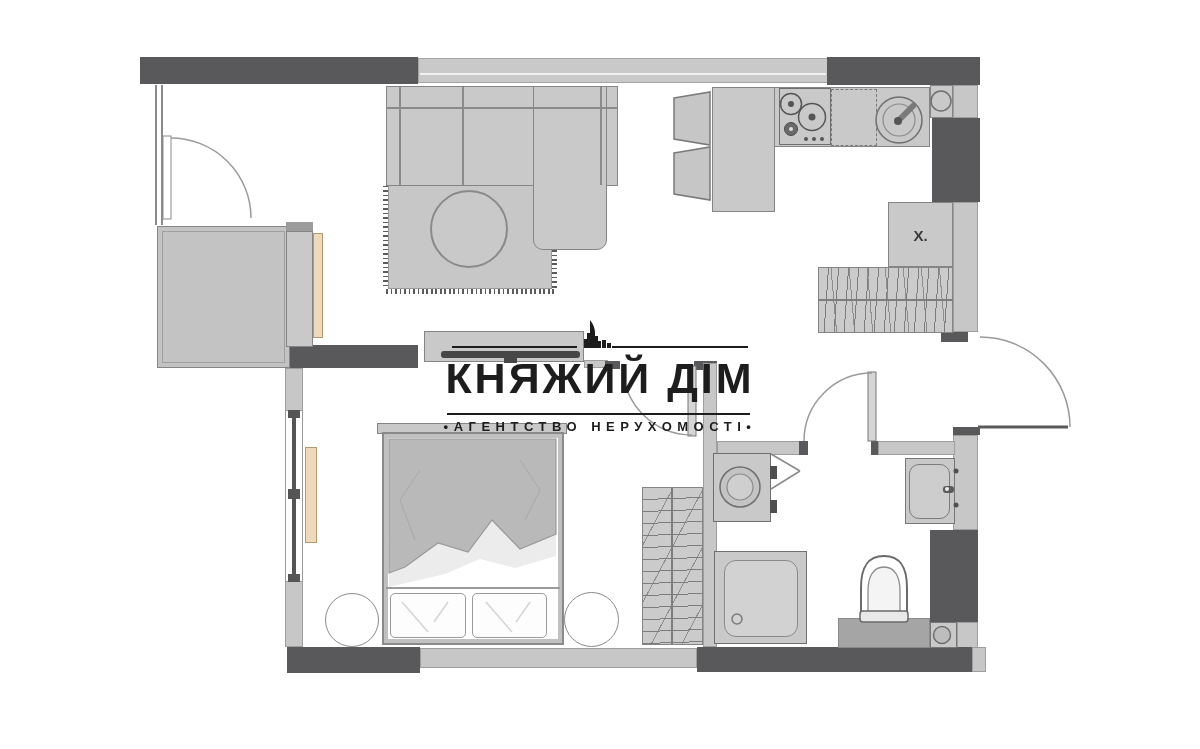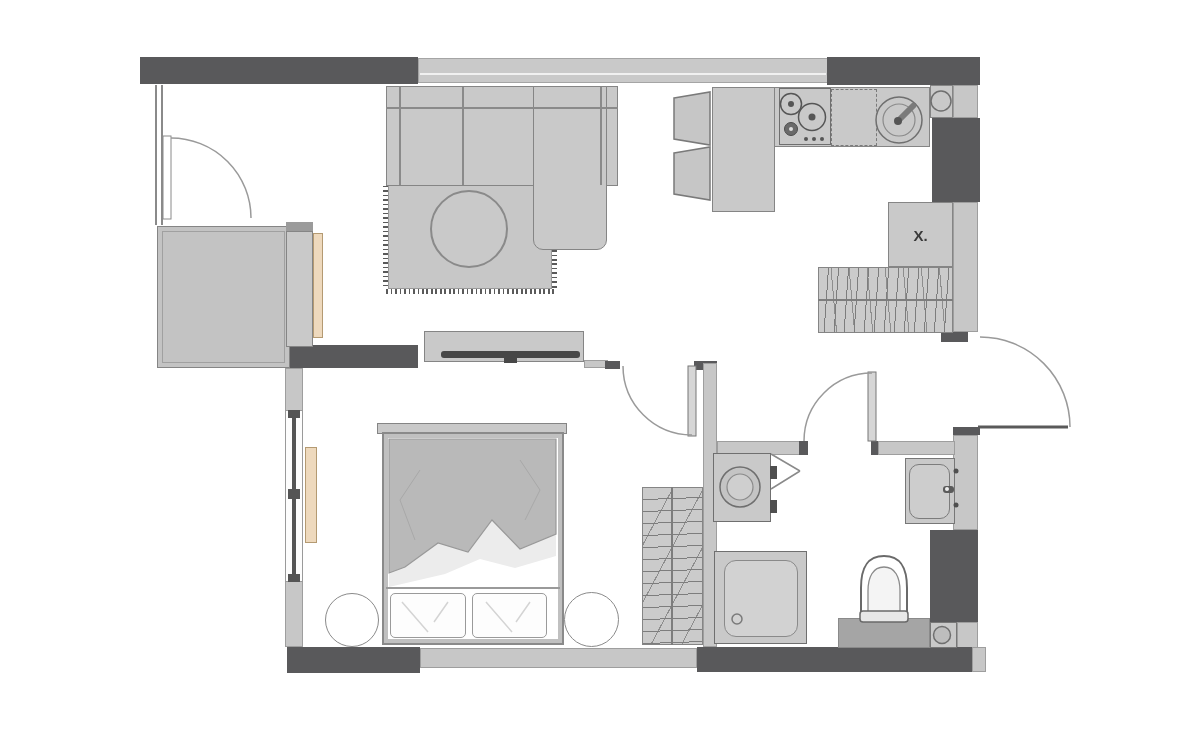--- a/index.html
+++ b/index.html
@@ -172,14 +172,24 @@
     <circle cx="956" cy="505" r="2.5" fill="#4f4f4f"></circle>
 
     <polygon points="389,573 405,567 438,543 468,552 492,520 520,549 556,534 556,556 515,568 480,559 445,574 389,587" fill="#ececec"></polygon>
     <polygon points="389,439 556,439 556,534 520,549 492,520 468,552 438,543 405,567 389,573" fill="#b9b9b9" stroke="#999" stroke-width="1.2"></polygon>
     <polyline points="420,470 400,500 415,540" fill="none" stroke="#a8a8a8" stroke-width="1"></polyline>
     <polyline points="520,460 540,490 525,520" fill="none" stroke="#a8a8a8" stroke-width="1"></polyline>
     <path d="M402,602 L428,632 M448,602 L434,622" stroke="#d4d4d4" stroke-width="1.5" fill="none"></path>
     <path d="M486,602 L512,632 M530,602 L516,622" stroke="#d4d4d4" stroke-width="1.5" fill="none"></path>
   </svg>
 
+  <div class="a logo" style="left:430px;top:312px;width:340px;height:130px">
+    <svg class="a" style="left:152px;top:2px" width="30" height="34" viewBox="0 0 30 34">
+      <path d="M2 34 V25 H5 V19 H8 V6 Q13 12 13 19 V22 H16 V27 H19 V34 Z M20 34 V26 H24 V34 Z M25 34 V29 H29 V34 Z" fill="#1d1d1d"></path>
+    </svg>
+    <div class="rule" style="left:22px;top:34px;width:125px"></div>
+    <div class="rule" style="left:182px;top:34px;width:136px"></div>
+    <div class="title">КНЯЖИЙ ДІМ</div>
+    <div class="rule" style="left:17px;top:101px;width:303px"></div>
+    <div class="subtitle">•АГЕНТСТВО НЕРУХОМОСТІ•</div>
+  </div>
 
 </div>
 
 </body></html>

